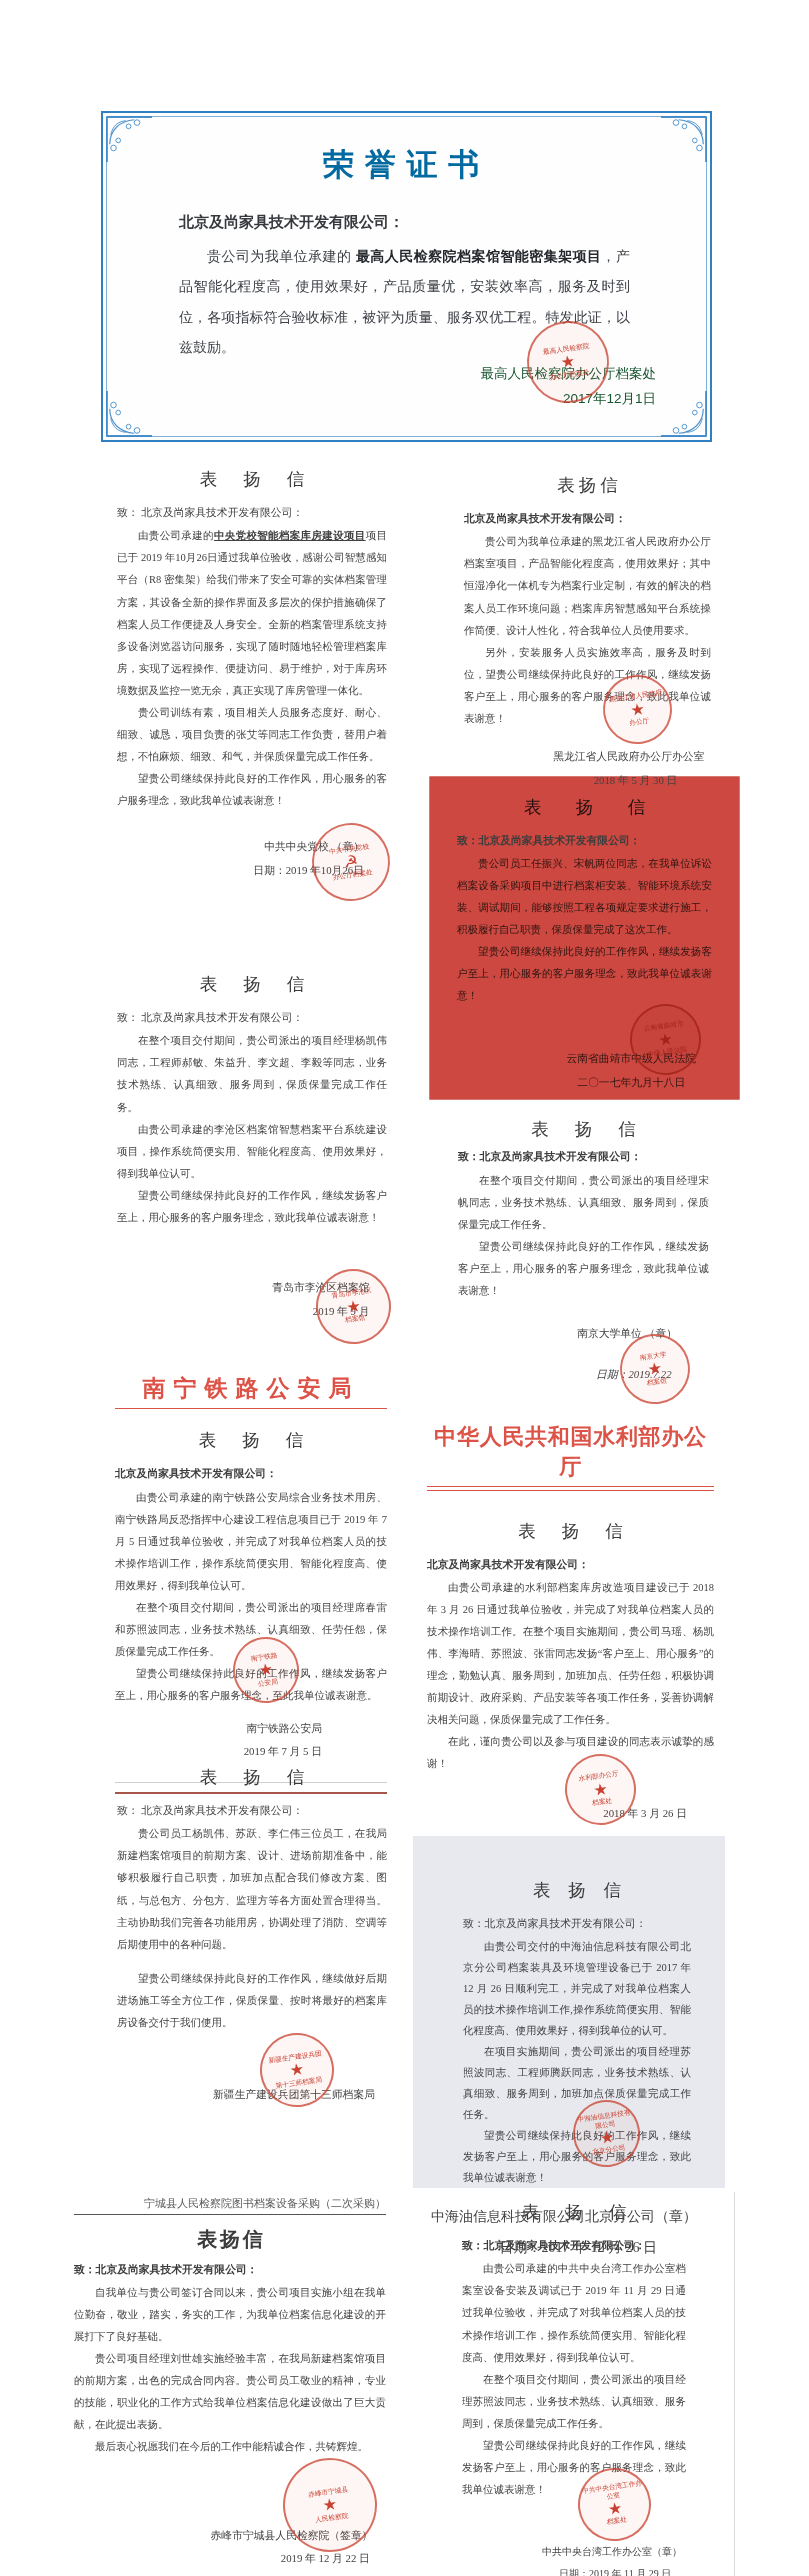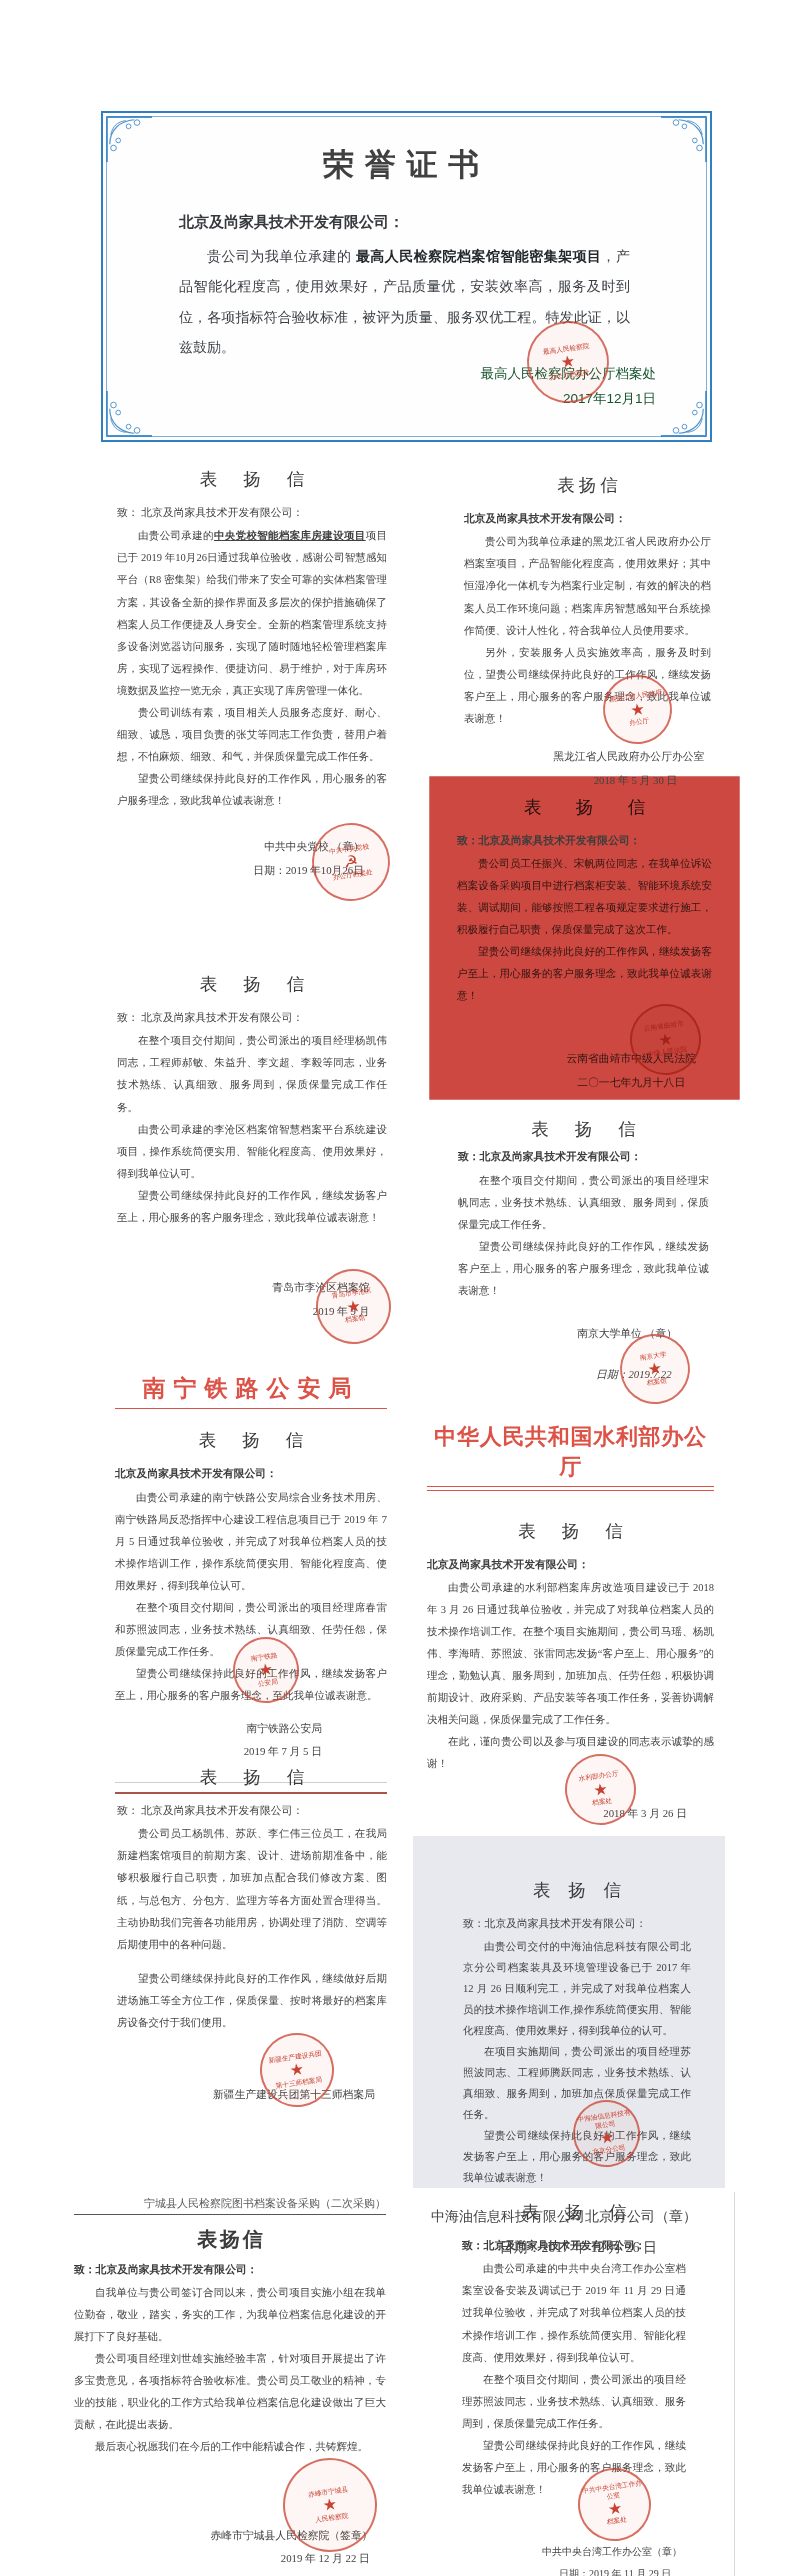--- a/index.html
+++ b/index.html
@@ -10,21 +10,21 @@
   .certificate{position:absolute;left:101px;top:111px;width:607px;height:327px;
                border:2px solid #2f7fc1;background:#fefefe;}
   .certificate::before{content:"";position:absolute;inset:3.4px;border:0.7px solid #7fb0da;pointer-events:none;}
   .corner{position:absolute;width:47px;height:47px;opacity:.9;}
   .corner svg{width:100%;height:100%;}
   .corner.tl{left:2.7px;top:2.7px;}
   .corner.tr{right:2.7px;top:2.7px;transform:scaleX(-1);}
   .corner.bl{left:2.7px;bottom:2.7px;transform:scaleY(-1);}
   .corner.br{right:2.7px;bottom:2.7px;transform:scale(-1,-1);}
   .cert-title{margin-top:31px;text-align:center;font-size:31px;font-weight:bold;
-              letter-spacing:10.8px;color:#404040;font-family:"Liberation Sans","DejaVu Sans",sans-serif;}
+              letter-spacing:10.8px;color:#0369a1;font-family:"Liberation Sans","DejaVu Sans",sans-serif;}
   .cert-addressee{margin:27px 0 0 76px;font-size:15px;font-weight:600;color:#35383c;
                   font-family:"Liberation Sans","DejaVu Sans",sans-serif;}
   .cert-body{margin:9.4px 80px 0 76px;font-size:14px;line-height:2.15;text-indent:2em;
              text-align:justify;color:#3a3e44;font-family:"Liberation Sans","DejaVu Sans",sans-serif;}
   .cert-body .bold{font-weight:bold;color:#24282d;}
   .cert-sign{position:absolute;right:54px;bottom:28px;text-align:right;font-size:13.5px;
              color:#14532d;line-height:1.9;font-family:"Liberation Sans","DejaVu Sans",sans-serif;}
 
   
   .seal{position:absolute;border-radius:50%;display:flex;flex-direction:column;align-items:center;
@@ -194,21 +194,21 @@
       <span class="s-t">第十三师档案局</span>
     </div>
   </div>
 
   <div class="letter" style="left:74px;top:2196px;width:312px;">
     <div style="text-align:right;font-size:11px;color:#5a5a5a;">宁城县人民检察院图书档案设备采购（二次采购）</div>
     <hr class="gray-rule">
     <div class="l-title" style="font-size:20px;letter-spacing:2.7px;text-indent:2.7px;margin-top:12px;margin-bottom:9.4px;font-weight:600;">表扬信</div>
     <div class="l-addr" style="font-weight:600;">致：北京及尚家具技术开发有限公司：</div>
     <p>自我单位与贵公司签订合同以来，贵公司项目实施小组在我单位勤奋，敬业，踏实，务实的工作，为我单位档案信息化建设的开展打下了良好基础。</p>
-    <p>贵公司项目经理刘世雄实施经验丰富，针对项目开展提出了许多宝贵意见，各项指标符合验收标准。贵公司员工敬业的精神，专业的技能，职业化的工作方式给我单位档案信息化建设做出了巨大贡献，在此提出表扬。</p>
+    <p>贵公司项目经理刘世雄实施经验丰富，在我局新建档案馆项目的前期方案，出色的完成合同内容。贵公司员工敬业的精神，专业的技能，职业化的工作方式给我单位档案信息化建设做出了巨大贡献，在此提出表扬。</p>
     <p>最后衷心祝愿我们在今后的工作中能精诚合作，共铸辉煌。</p>
     <div class="sign" style="margin-top:65px;padding-right:13.5px;">
       <div>赤峰市宁城县人民检察院（签章）</div>
       <div style="padding-right:2.7px;">2019 年 12 月 22 日</div>
     </div>
     <div class="seal" style="right:9.4px;top:262px;width:90px;height:90px;border-width:2.7px;">
       <span class="s-t">赤峰市宁城县</span>
       <span class="s-e">★</span>
       <span class="s-t">人民检察院</span>
     </div>

